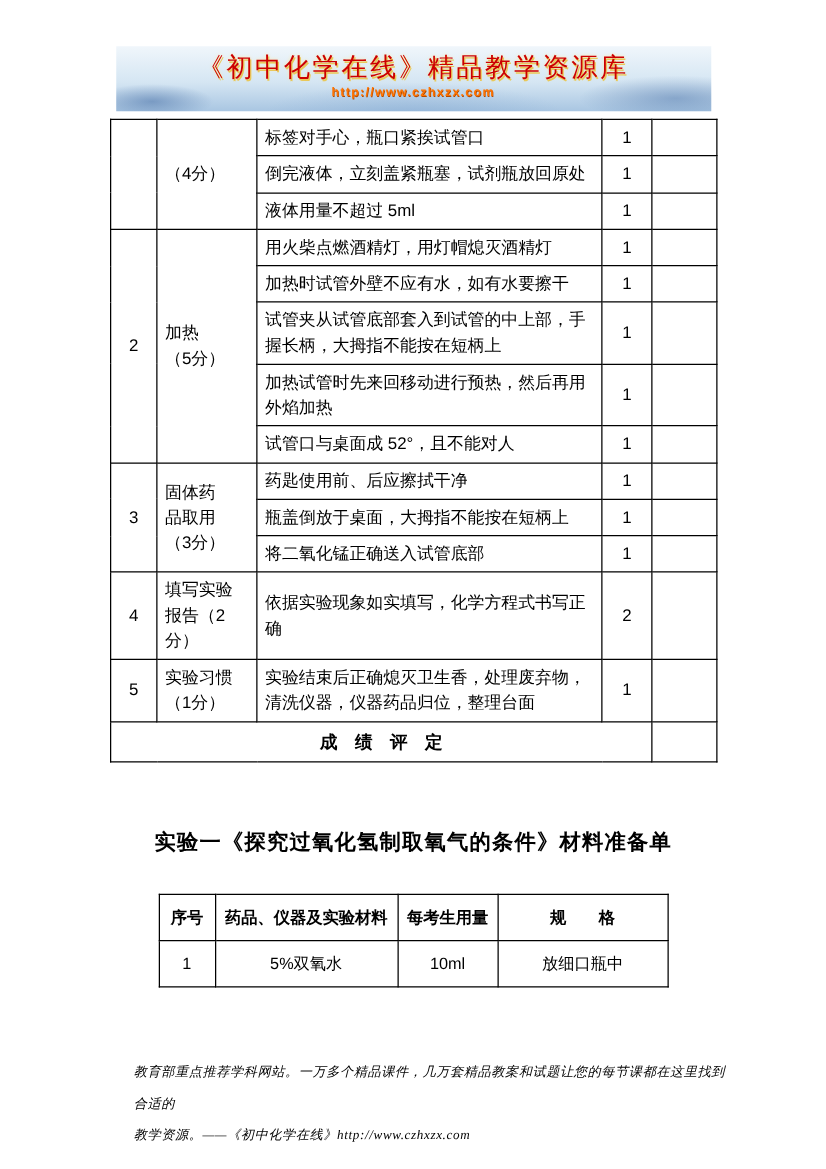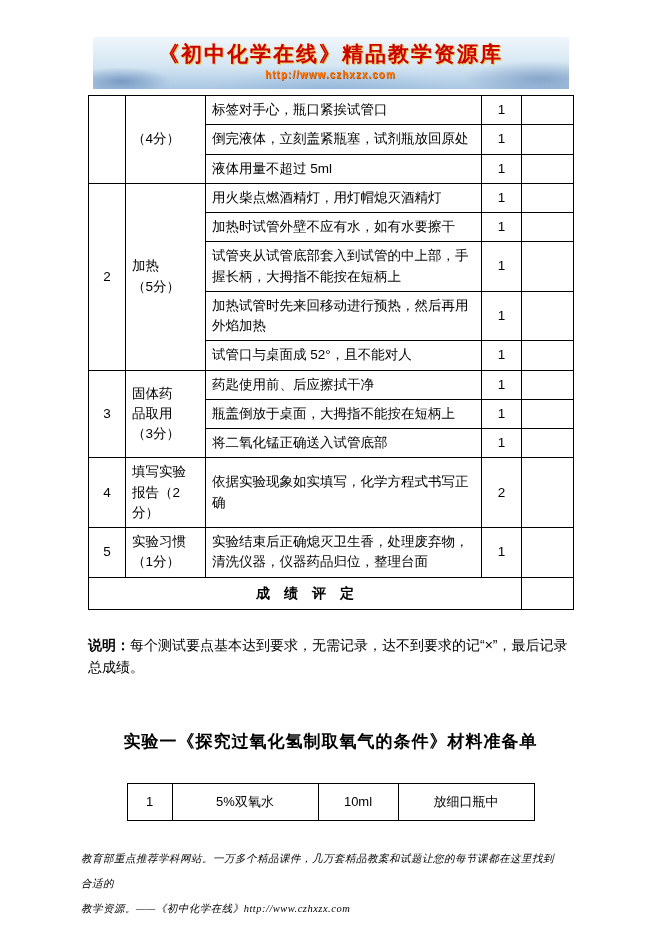--- a/index.html
+++ b/index.html
@@ -17,21 +17,21 @@
     background:
       radial-gradient(70px 20px at 6% 85%, rgba(70,110,165,.55), transparent 70%),
       radial-gradient(110px 26px at 94% 80%, rgba(70,110,165,.45), transparent 70%),
       radial-gradient(160px 34px at 50% 105%, rgba(120,160,205,.40), transparent 75%),
       linear-gradient(180deg, #f0f6fb 0%, #d5e6f3 55%, #a9c6e2 100%);
     overflow:hidden;
   }
   .banner-title {
     display:block; padding-top:5px;
     font-family:"Liberation Serif","DejaVu Serif",serif;
-    font-weight:bold; font-size:21px; line-height:24px; letter-spacing:2px;
+    font-weight:normal; font-size:21px; line-height:24px; letter-spacing:2px;
     color:#cc0000; text-shadow:1px 1px 0 #e9c85a, 0 0 3px #ffe9a0;
     white-space:nowrap;
   }
   .banner-url {
     display:block; font-size:10px; font-weight:bold; line-height:18px;
     color:#ff7300; letter-spacing:1px; text-shadow:0.5px 0.5px 0 #b34a00;
   }
 
   
   table.score { border-collapse:collapse; table-layout:fixed; width:485px; font-size:13.5px; }
@@ -54,21 +54,21 @@
   .signature .ymd + .ymd { margin-left:26px; }
 
   
   .section-title { margin-top:52px; text-align:center; font-weight:bold; font-size:17px; letter-spacing:1px; }
   table.materials { border-collapse:collapse; table-layout:fixed; margin:30px auto 0 auto; font-size:13px; }
   table.materials td { border:1px solid #000; text-align:center; padding:9px 4px; line-height:1.4; }
   table.materials td.hdr { font-weight:bold; }
 
   
   .footer-note {
-    position:absolute; left:81px; top:846px; width:480px;
+    position:absolute; left:107px; top:846px; width:480px;
     font-family:"Liberation Serif","DejaVu Serif",serif; font-style:italic;
     font-size:10.5px; line-height:25px; letter-spacing:0.5px; white-space:pre-line;
   }
 </style>
 </head>
 <body>
 
 <div class="page">
 
   <div class="banner">
@@ -171,34 +171,39 @@
         <td class="c-mark"></td>
       </tr>
 
       <tr>
         <td class="result" colspan="4">成　绩　评　定</td>
         <td class="c-mark"></td>
       </tr>
     </tbody>
   </table>
 
-  <p class="notes"><b>说明：</b><span>每个测试要点基本达到要求，无需记录，达不到要求的记“×”，最后记录总成绩。</span></p>
 
 
   <h2 class="section-title">实验一《探究过氧化氢制取氧气的条件》材料准备单</h2>
 
   <table class="materials">
     <colgroup>
       <col style="width:45px">
         <col style="width:146px">
         <col style="width:80px">
         <col style="width:136px">
     </colgroup>
     <tbody>
       <tr>
+        <td class="hdr">序号</td>
+        <td class="hdr">药品、仪器及实验材料</td>
+        <td class="hdr">每考生用量</td>
+        <td class="hdr">规　　格</td>
+      </tr>
+      <tr>
         <td>1</td>
         <td>5%双氧水</td>
         <td>10ml</td>
         <td>放细口瓶中</td>
       </tr>
     </tbody>
   </table>
 
   <div class="footer-note">教育部重点推荐学科网站。一万多个精品课件，几万套精品教案和试题让您的每节课都在这里找到合适的
 教学资源。——《初中化学在线》http://www.czhxzx.com</div>

